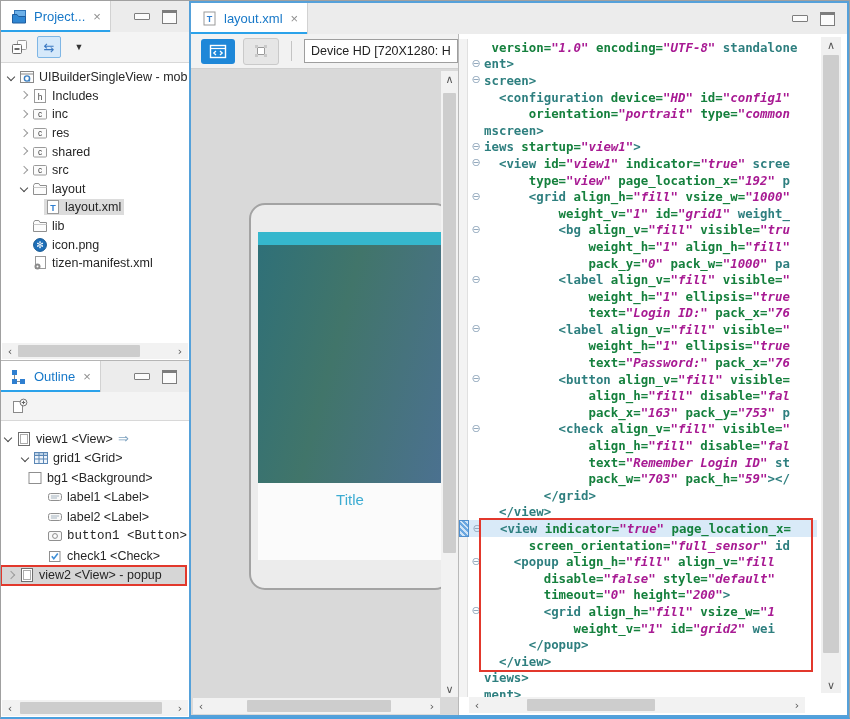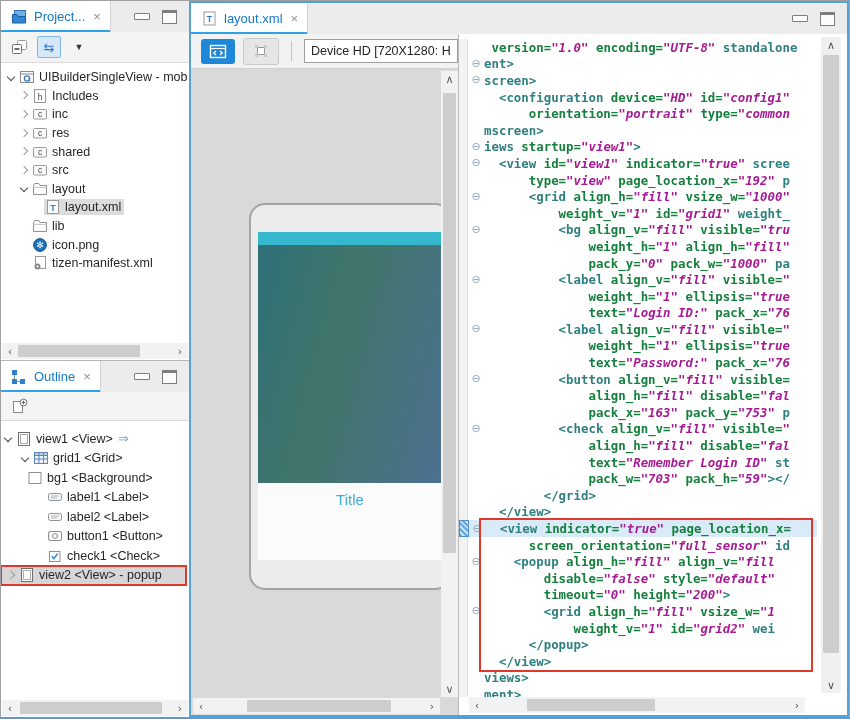--- a/index.html
+++ b/index.html
@@ -324,21 +324,21 @@
             <span class="tw none"></span>
             <span class="ticon">
               <svg width="16" height="16">
                 <rect x="1.5" y="4.5" width="13" height="7" rx="2" fill="#f8f8f8" stroke="#909090"></rect>
                 <line x1="4" y1="7" x2="12" y2="7" stroke="#a5b4c0"></line>
                 <line x1="4" y1="9" x2="10" y2="9" stroke="#a5b4c0"></line>
               </svg>
             </span>
             <span class="tlabel">label2 &lt;Label&gt;</span>
           </div>
-          <div class="trow" style="padding-left: 32px;">
+          <div class="trow" style="padding-left: 32px; font-family: Liberation Mono, monospace;">
             <span class="tw none"></span>
             <span class="ticon">
               <svg width="16" height="16">
                 <rect x="1.5" y="3.5" width="13" height="9" rx="1.5" fill="#f8f8f8" stroke="#909090"></rect>
                 <circle cx="8" cy="8" r="2.4" fill="#fff" stroke="#8a8a8a"></circle>
               </svg>
             </span>
             <span class="tlabel">button1 &lt;Button&gt;</span>
           </div>
           <div class="trow" style="padding-left: 32px;">

